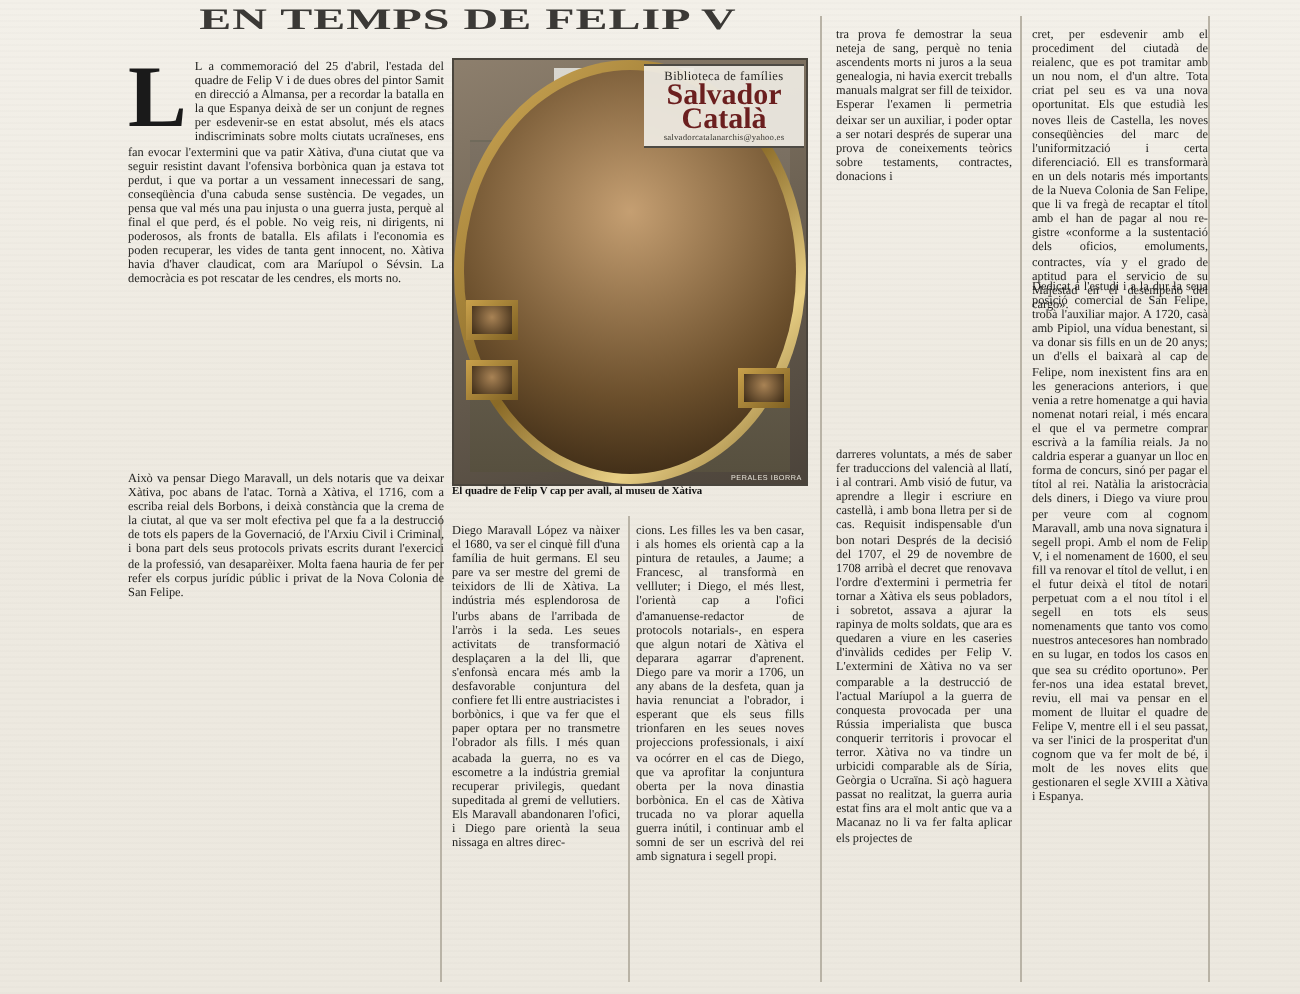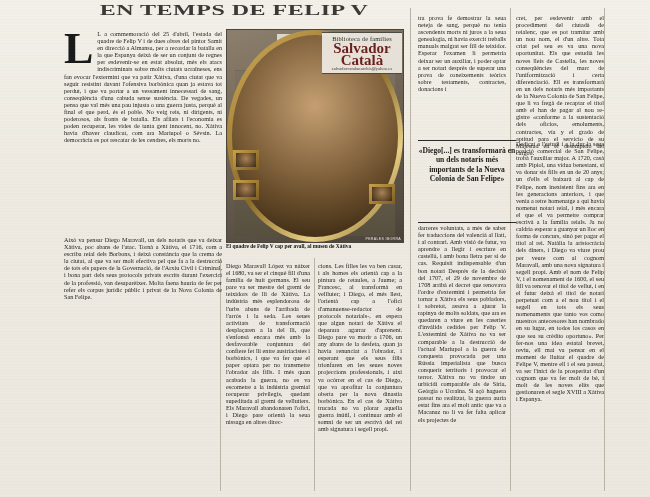--- a/index.html
+++ b/index.html
@@ -213,23 +213,20 @@
   <div id="txtB" class="body-txt">Diego Maravall López va nàixer el 1680, va ser el cinquè fill d'una família de huit germans. El seu pare va ser mestre del gremi de teixidors de lli de Xàtiva. La indústria més esplendorosa de l'urbs abans de l'arribada de l'arròs i la seda. Les seues activitats de transformació desplaçaren a la del lli, que s'enfonsà encara més amb la desfavorable conjuntura del confiere fet lli entre austriacistes i borbònics, i que va fer que el paper optara per no transmetre l'obrador als fills. I més quan acabada la guerra, no es va escometre a la indústria gremial recuperar privilegis, quedant supeditada al gremi de vellutiers.
 
 Els Maravall abandonaren l'ofici, i Diego pare orientà la seua nissaga en altres direc-</div>
   <div id="txtC" class="body-txt">cions. Les filles les va ben casar, i als homes els orientà cap a la pintura de retaules, a Jaume; a Francesc, al transformà en vellluter; i Diego, el més llest, l'orientà cap a l'ofici d'amanuense-redactor de protocols notarials-, en espera que algun notari de Xàtiva el deparara agarrar d'aprenent. Diego pare va morir a 1706, un any abans de la desfeta, quan ja havia renunciat a l'obrador, i esperant que els seus fills trionfaren en les seues noves projeccions professionals, i així va ocórrer en el cas de Diego, que va aprofitar la conjuntura oberta per la nova dinastia borbònica. En el cas de Xàtiva trucada no va plorar aquella guerra inútil, i continuar amb el somni de ser un escrivà del rei amb signatura i segell propi.</div>
 
   <div id="txtD" class="body-txt">tra prova fe demostrar la seua neteja de sang, perquè no tenia ascendents morts ni juros a la seua genealogia, ni havia exercit treballs manuals malgrat ser fill de teixidor. Esperar l'examen li permetria deixar ser un auxiliar, i poder optar a ser notari després de superar una prova de coneixements teòrics sobre testaments, contractes, donacions i</div>
   <div id="txtE" class="body-txt">cret, per esdevenir amb el procediment del ciutadà de reialenc, que es pot tramitar amb un nou nom, el d'un altre.
 
 Tota criat pel seu es va una nova oportunitat. Els que estudià les noves lleis de Castella, les noves conseqüències del marc de l'uniformització i certa diferenciació. Ell es transformarà en un dels notaris més importants de la Nueva Colonia de San Felipe, que li va fregà de recaptar el títol amb el han de pagar al nou re-gistre «conforme a la sustentació dels oficios, emoluments, contractes, vía y el grado de aptitud para el servicio de su Majestad en el desempeño del cargo».</div>
 
-  <div id="pullquote">
-    <div class="q">«Diego[...] es transformarà en un dels notaris més importants de la Nueva Colonia de San Felipe»</div>
-  </div>
 
   <div id="txtF" class="body-txt">darreres voluntats, a més de saber fer traduccions del valencià al llatí, i al contrari. Amb visió de futur, va aprendre a llegir i escriure en castellà, i amb bona lletra per si de cas. Requisit indispensable d'un bon notari
 
 Després de la decisió del 1707, el 29 de novembre de 1708 arribà el decret que renovava l'ordre d'extermini i permetria fer tornar a Xàtiva els seus pobladors, i sobretot, assava a ajurar la rapinya de molts soldats, que ara es quedaren a viure en les caseries d'invàlids cedides per Felip V. L'extermini de Xàtiva no va ser comparable a la destrucció de l'actual Maríupol a la guerra de conquesta provocada per una Rússia imperialista que busca conquerir territoris i provocar el terror. Xàtiva no va tindre un urbicidi comparable als de Síria, Geòrgia o Ucraïna. Si açò haguera passat no realitzat, la guerra auria estat fins ara el molt antic que va a Macanaz no li va fer falta aplicar els projectes de</div>
   <div id="txtG" class="body-txt">Dedicat a l'estudi i a la dur la seua posició comercial de San Felipe, trobà l'auxiliar major. A 1720, casà amb Pipiol, una vídua benestant, si va donar sis fills en un de 20 anys; un d'ells el baixarà al cap de Felipe, nom inexistent fins ara en les generacions anteriors, i que venia a retre homenatge a qui havia nomenat notari reial, i més encara el que el va permetre comprar escrivà a la família reials. Ja no caldria esperar a guanyar un lloc en forma de concurs, sinó per pagar el títol al rei. Natàlia la aristocràcia dels diners, i Diego va viure prou per veure com al cognom Maravall, amb una nova signatura i segell propi. Amb el nom de Felip V, i el nomenament de 1600, el seu fill va renovar el títol de vellut, i en el futur deixà el títol de notari perpetuat com a el nou títol i el segell en tots els seus nomenaments que tanto vos como nuestros antecesores han nombrado en su lugar, en todos los casos en que sea su crédito oportuno».
 
 Per fer-nos una idea estatal brevet, reviu, ell mai va pensar en el moment de lluitar el quadre de Felipe V, mentre ell i el seu passat, va ser l'inici de la prosperitat d'un cognom que va fer molt de bé, i molt de les noves elits que gestionaren el segle XVIII a Xàtiva i Espanya.</div>
 </div>
 
 </body></html>

